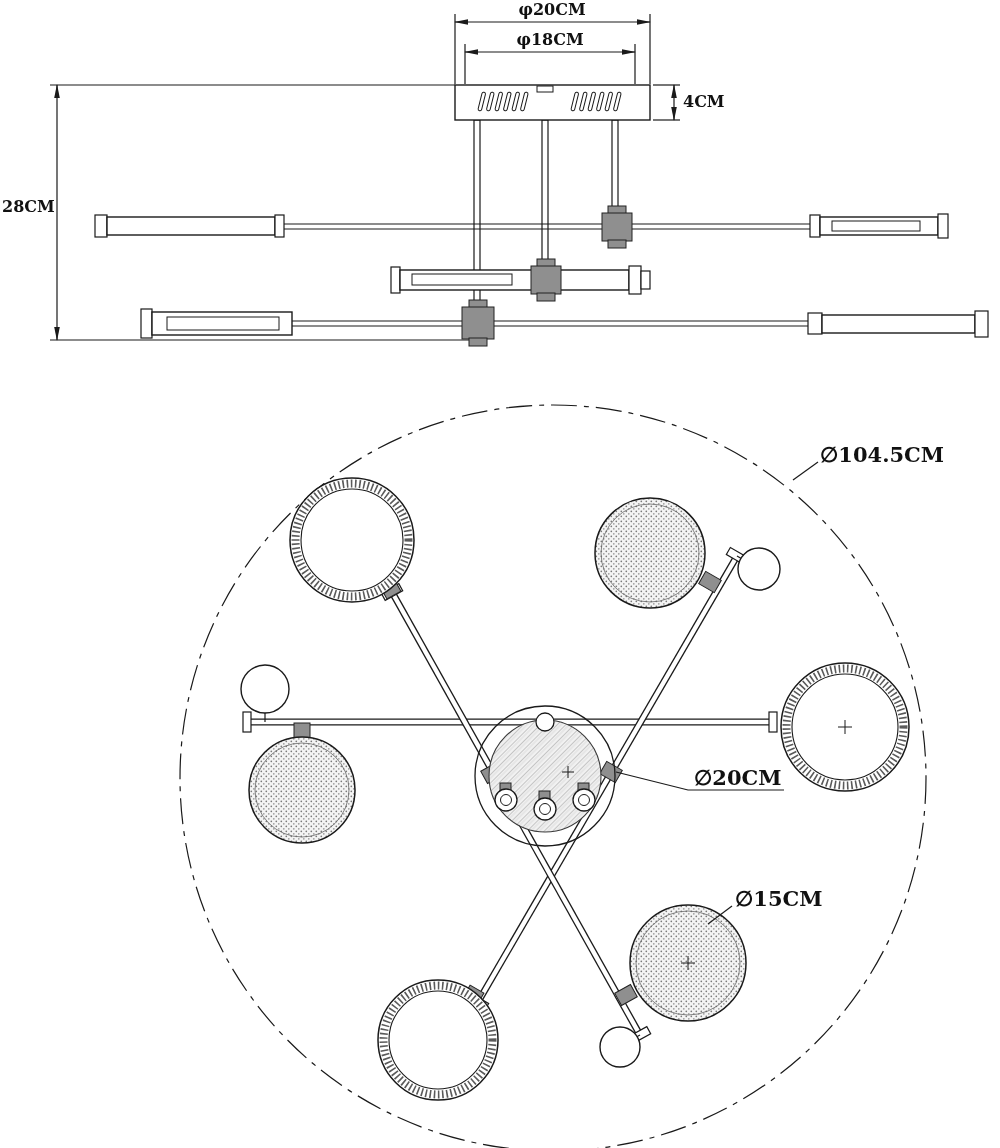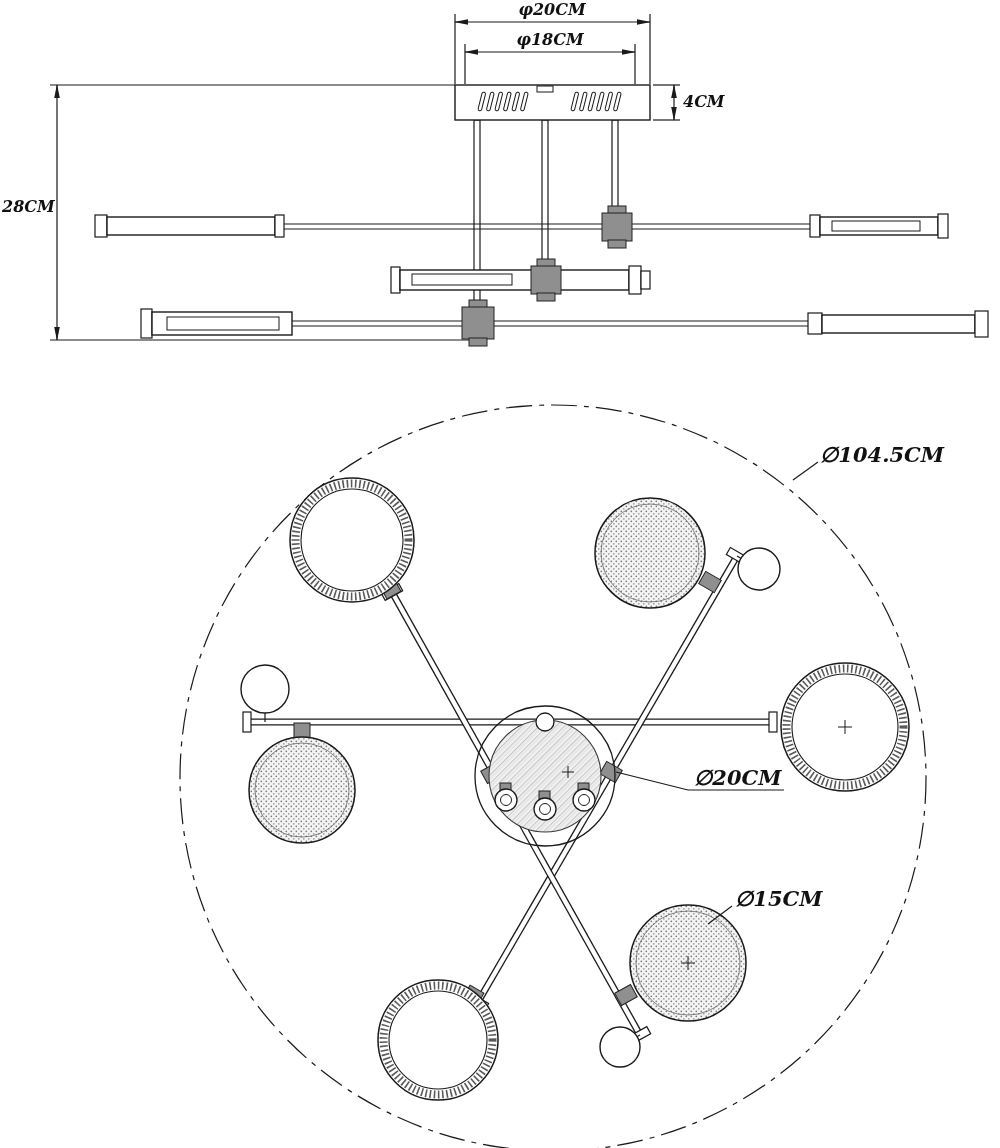--- a/index.html
+++ b/index.html
@@ -1,16 +1,16 @@
 <!DOCTYPE html>
 <html><head>
 <meta charset="utf-8">
 <style>
   html,body{margin:0;padding:0;background:#fff;}
-  .canvas{width:1000px;height:1148px;background:#ffffff;position:relative;overflow:hidden;font-style:italic;}
+  .canvas{width:1000px;height:1148px;background:#ffffff;position:relative;overflow:hidden;}
   svg{display:block;}
   .dim{font-family:"DejaVu Serif","Liberation Serif",serif;font-weight:600;font-size:16px;fill:#111;stroke:none;}
   .lg{font-size:21px;}
   .blk{fill:#8f8f8f;stroke:#222;stroke-width:1;}
 </style>
 </head>
 <body>
 
 <div class="canvas">
 <svg width="1000" height="1148" viewBox="0 0 1000 1148" xmlns="http://www.w3.org/2000/svg">

